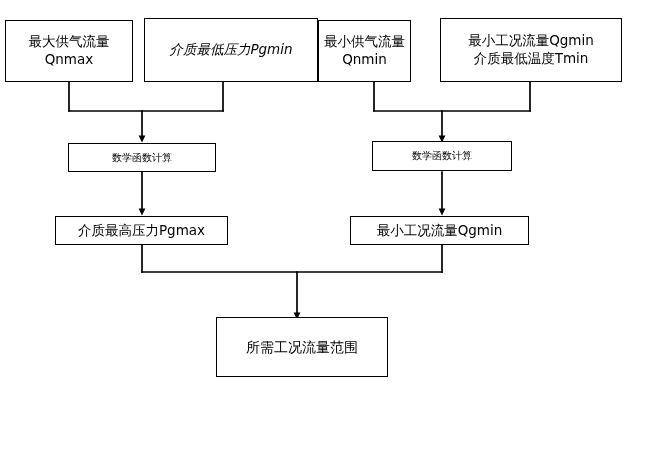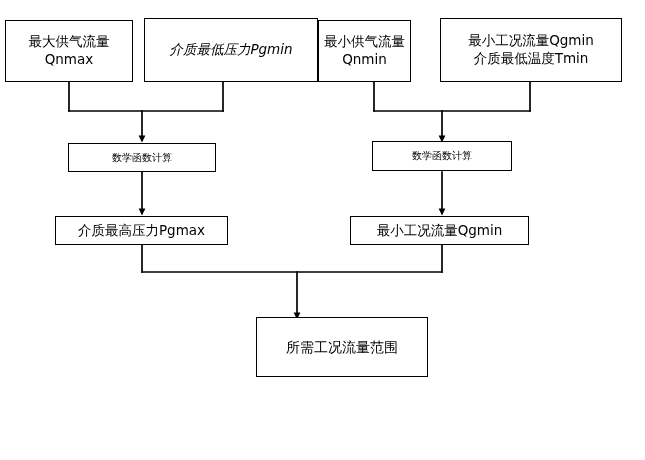--- a/index.html
+++ b/index.html
@@ -47,21 +47,20 @@
     font-size: 13.5px;
   }
   .n-calc {
     font-size: 10px;
   }
   .n-res {
     font-size: 13.5px;
   }
   .n-final {
     font-size: 14px;
-    margin-left: 40px;
   }
   .n-final .line.l2 {
     font-size: 15px;
     letter-spacing: 0.2px;
   }
   .caption {
     position: absolute;
     left: 0;
     top: 420px;
     width: 645px;

